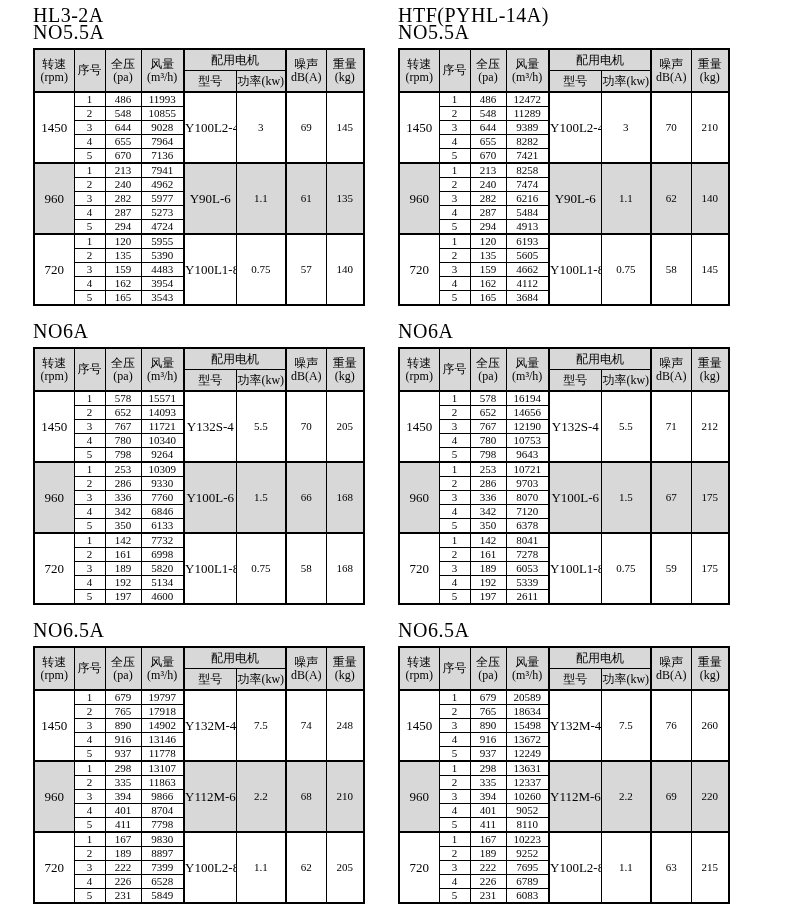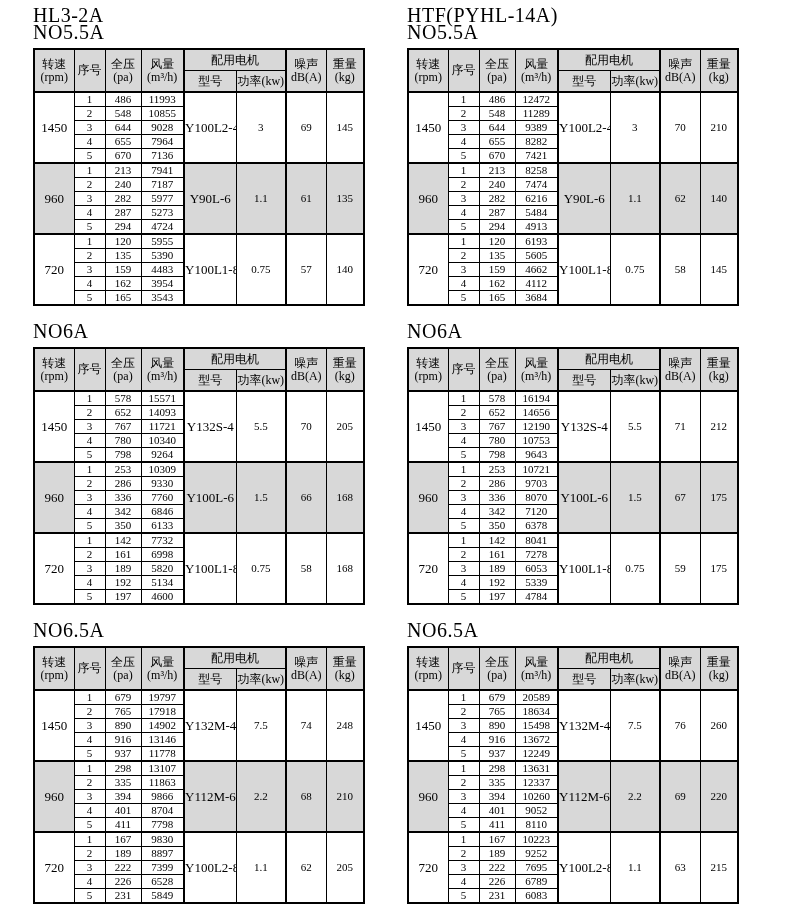--- a/index.html
+++ b/index.html
@@ -5,21 +5,21 @@
   html, body { margin: 0; padding: 0; background: #ffffff; }
   body {
     width: 800px; height: 919px;
     font-family: "Liberation Serif", "DejaVu Serif", serif;
     color: #000;
     overflow: hidden;
   }
   .page { padding-top: 7px; }
   .section { margin: 0 0 17px 33px; display: flex; }
   .panel { width: 336px; }
-  .panel + .panel { margin-left: 18px; padding-left: 20px; }
+  .panel + .panel { margin-left: 9px; padding-left: 20px; }
   .titles { margin-bottom: 7px; }
   .title-line {
     font-size: 20px; line-height: 17px;
     letter-spacing: 0.5px; white-space: nowrap;
   }
   table {
     border-collapse: collapse;
     border: 2px solid #000;
     table-layout: fixed;
     width: 330px;
@@ -146,21 +146,21 @@
               <td>213</td>
               <td class="br2">7941</td>
               <td class="span-cell model" rowspan="5">Y90L-6</td>
               <td class="span-cell br2" rowspan="5">1.1</td>
               <td class="span-cell" rowspan="5">61</td>
               <td class="span-cell" rowspan="5">135</td>
             </tr>
             <tr class="shaded ">
               <td>2</td>
               <td>240</td>
-              <td class="br2">7187</td>
+              <td class="br2">4962</td>
             </tr>
             <tr class="shaded ">
               <td>3</td>
               <td>282</td>
               <td class="br2">5977</td>
             </tr>
             <tr class="shaded ">
               <td>4</td>
               <td>287</td>
               <td class="br2">5273</td>
@@ -635,21 +635,21 @@
               <td class="br2">6053</td>
             </tr>
             <tr>
               <td>4</td>
               <td>192</td>
               <td class="br2">5339</td>
             </tr>
             <tr>
               <td>5</td>
               <td>197</td>
-              <td class="br2">4784</td>
+              <td class="br2">2611</td>
             </tr>
           </tbody>
         </table>
       </div>
     </div>
   <div class="section">
       <div class="panel">
         <div class="titles">
           <div class="title-line">NO6.5A</div>
         </div>

